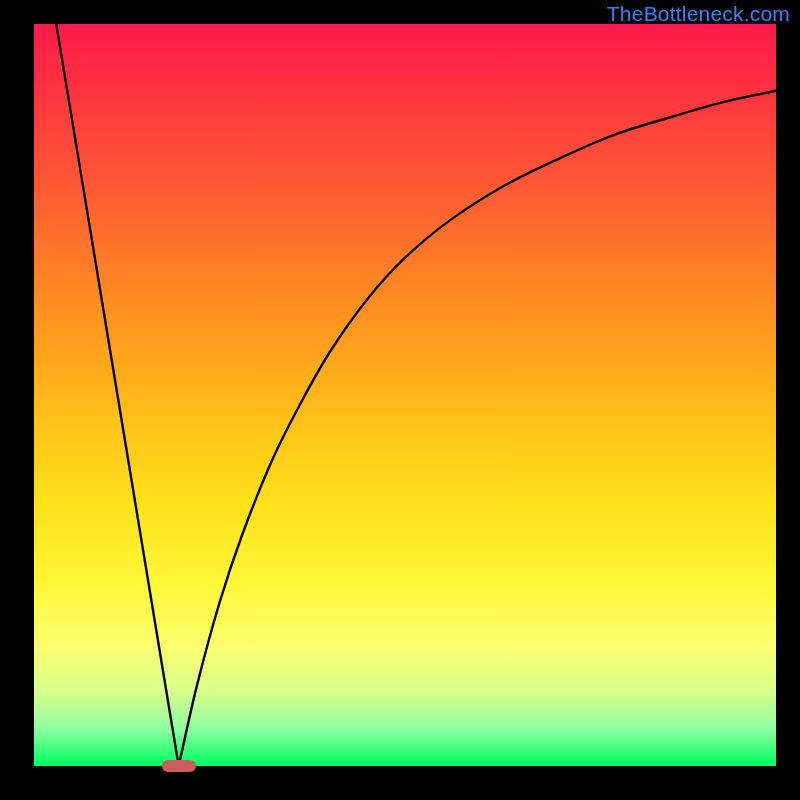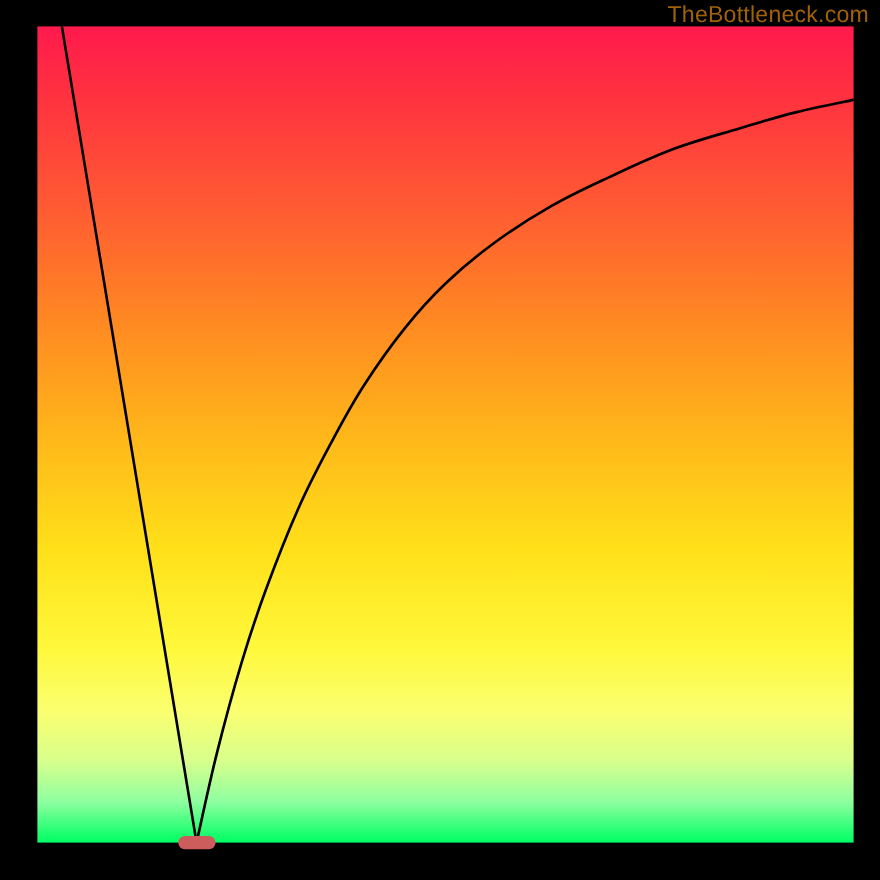--- a/index.html
+++ b/index.html
@@ -33,21 +33,21 @@
     position: absolute;
     left: 0; top: 0;
     width: 742px; height: 742px;
     pointer-events: none;
   }
   .watermark {
     position: absolute;
     top: 2px; right: 10px;
     font-family: Arial, Helvetica, sans-serif;
     font-size: 21px;
-    color: #a16207;
+    color: #3b82f6;
     letter-spacing: 0.2px;
   }
   .marker {
     position: absolute;
     width: 34px; height: 12px;
     border-radius: 6px;
     background: #cd5c5c;
     transform: translate(-50%, -50%);
   }
 </style>

